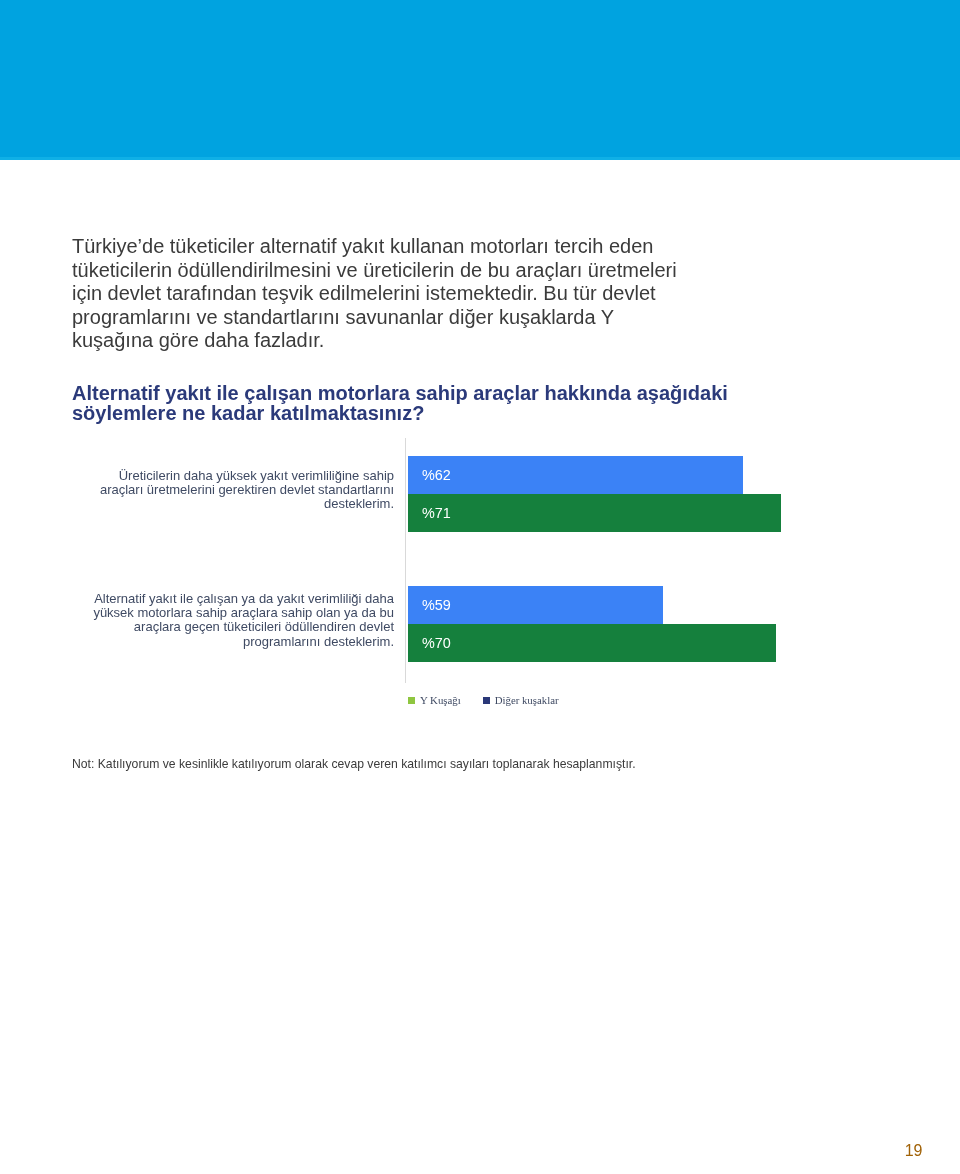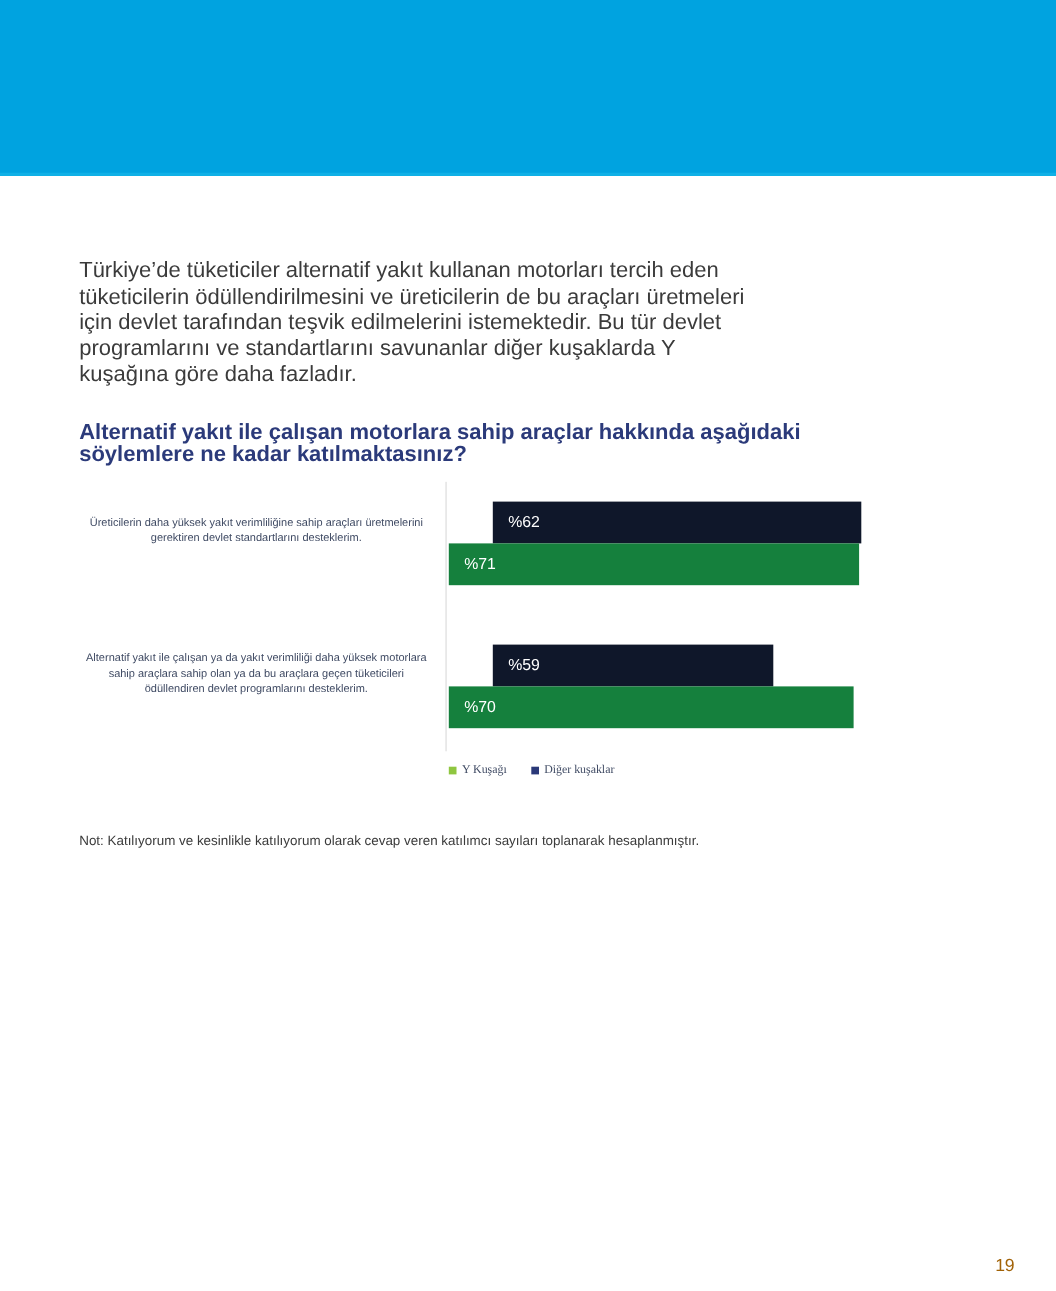--- a/index.html
+++ b/index.html
@@ -98,22 +98,22 @@
     left: 0;
     width: 780px;
   }
   .cat-group.g1 { top: 18px; }
   .cat-group.g2 { top: 148px; }
 
   .cat-label {
     position: absolute;
     left: 0;
     width: 322px;
-    text-align: center;
-    font-size: 10px;
+    text-align: right;
+    font-size: 13px;
     line-height: 14.2px;
     color: #3f4a63;
   }
   .cat-group.g1 .cat-label { top: 13px; }
   .cat-group.g2 .cat-label { top: 6px; }
 
   .bars {
     position: absolute;
     left: 336px;
     top: 0;
@@ -125,21 +125,21 @@
     display: flex;
     align-items: center;
     box-sizing: border-box;
   }
   .bar .bar-value {
     color: #ffffff;
     font-size: 14.4px;
     padding-left: 14px;
     white-space: nowrap;
   }
-  .bar.green { background: #0f172a; margin-left: 40px; }
+  .bar.green { background: #3b82f6; }
   .bar.navy  { background: #15803d; }
 
   
   .legend {
     position: absolute;
     left: 336px;
     top: 256px;
     display: flex;
     align-items: center;
     gap: 22px;

